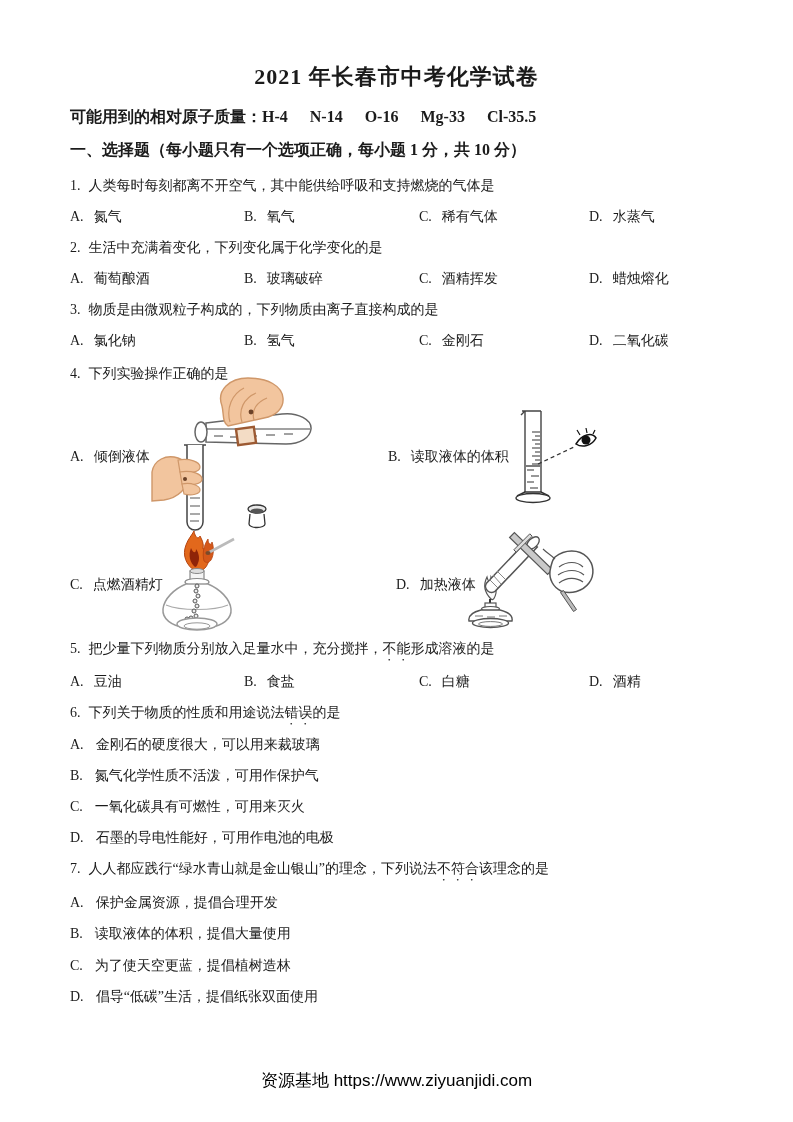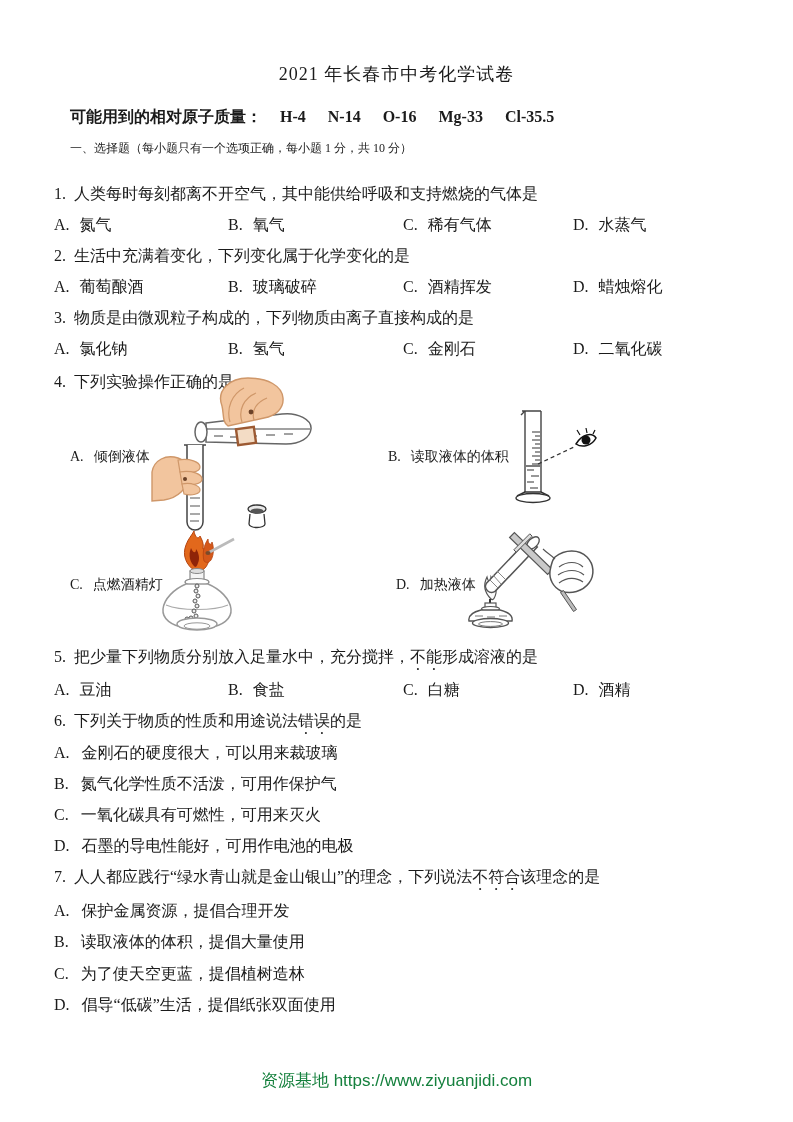--- a/index.html
+++ b/index.html
@@ -1,33 +1,33 @@
 <!DOCTYPE html>
 <html><head>
 <meta charset="utf-8">
 <style>
   html,body{margin:0;padding:0;background:#ffffff;}
   .page{position:relative;width:793px;height:1122px;background:#fff;overflow:hidden;
         font-family:"Liberation Serif","DejaVu Serif",serif;color:#1b1b1b;}
   .abs{position:absolute;}
-  .title{left:0;right:0;top:62px;text-align:center;font-size:18px;font-weight:400;letter-spacing:1px;}
+  .title{left:0;right:0;top:62px;text-align:center;font-size:22px;font-weight:700;letter-spacing:1px;}
   .atomic{left:70px;top:107px;font-size:16px;font-weight:700;}
-  .atomic .lbl{margin-right:18px;}
+  .atomic .lbl{}
   .atomic .am{margin-right:22px;}
-  .section{left:70px;top:140px;font-size:12px;font-weight:400;}
-  .row{position:absolute;left:54px;width:660px;font-size:16px;line-height:19px;margin-top:8px;}
+  .section{left:70px;top:140px;font-size:16px;font-weight:700;}
+  .row{position:absolute;left:70px;width:660px;font-size:14px;line-height:19px;}
   .qno{margin-right:8px;}
   .optgrid{display:grid;grid-template-columns:166px 167px 162px 1fr;width:655px;gap:8px;}
   .opt .ol{margin-right:10px;}
   .vopt .ol{margin-right:12px;}
   .figcap{position:absolute;font-size:14px;}
   .figcap .ol{margin-right:10px;}
   .emph{-webkit-text-emphasis:filled dot;-webkit-text-emphasis-position:under;
         text-emphasis:filled dot;text-emphasis-position:under right;}
-  .footer{left:0;right:0;top:1069px;text-align:center;font-size:17px;color:#15803d;
+  .footer{left:0;right:0;top:1069px;text-align:center;font-size:17px;color:#000000;
           font-family:"Liberation Sans","DejaVu Sans",sans-serif;}
   svg{position:absolute;overflow:visible;}
   .ln{fill:none;stroke:#444;stroke-width:1.4;}
 </style>
 </head>
 <body>
 
 <div class="page">
 
   <div class="abs title">2021 年长春市中考化学试卷</div>

